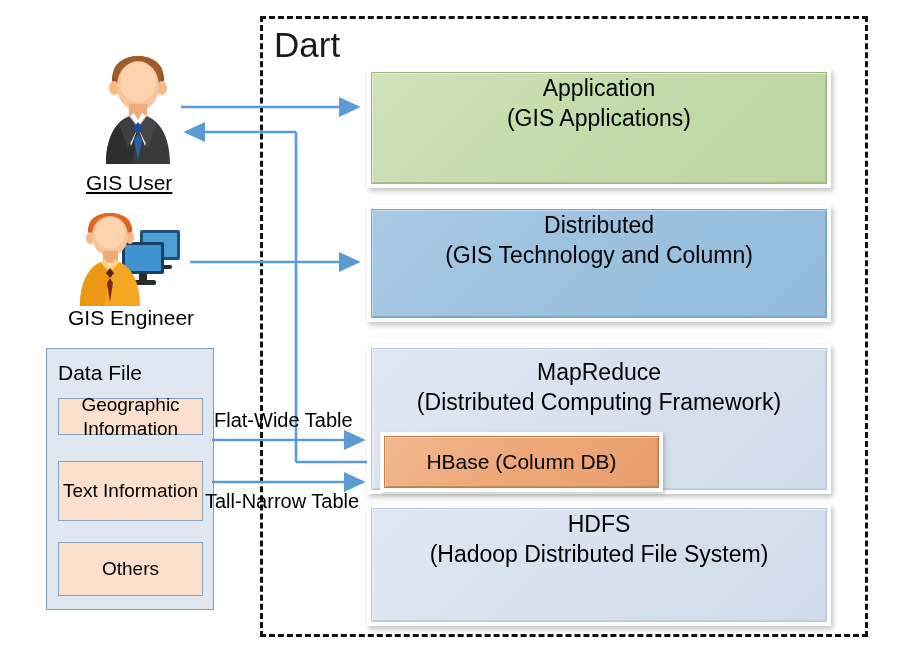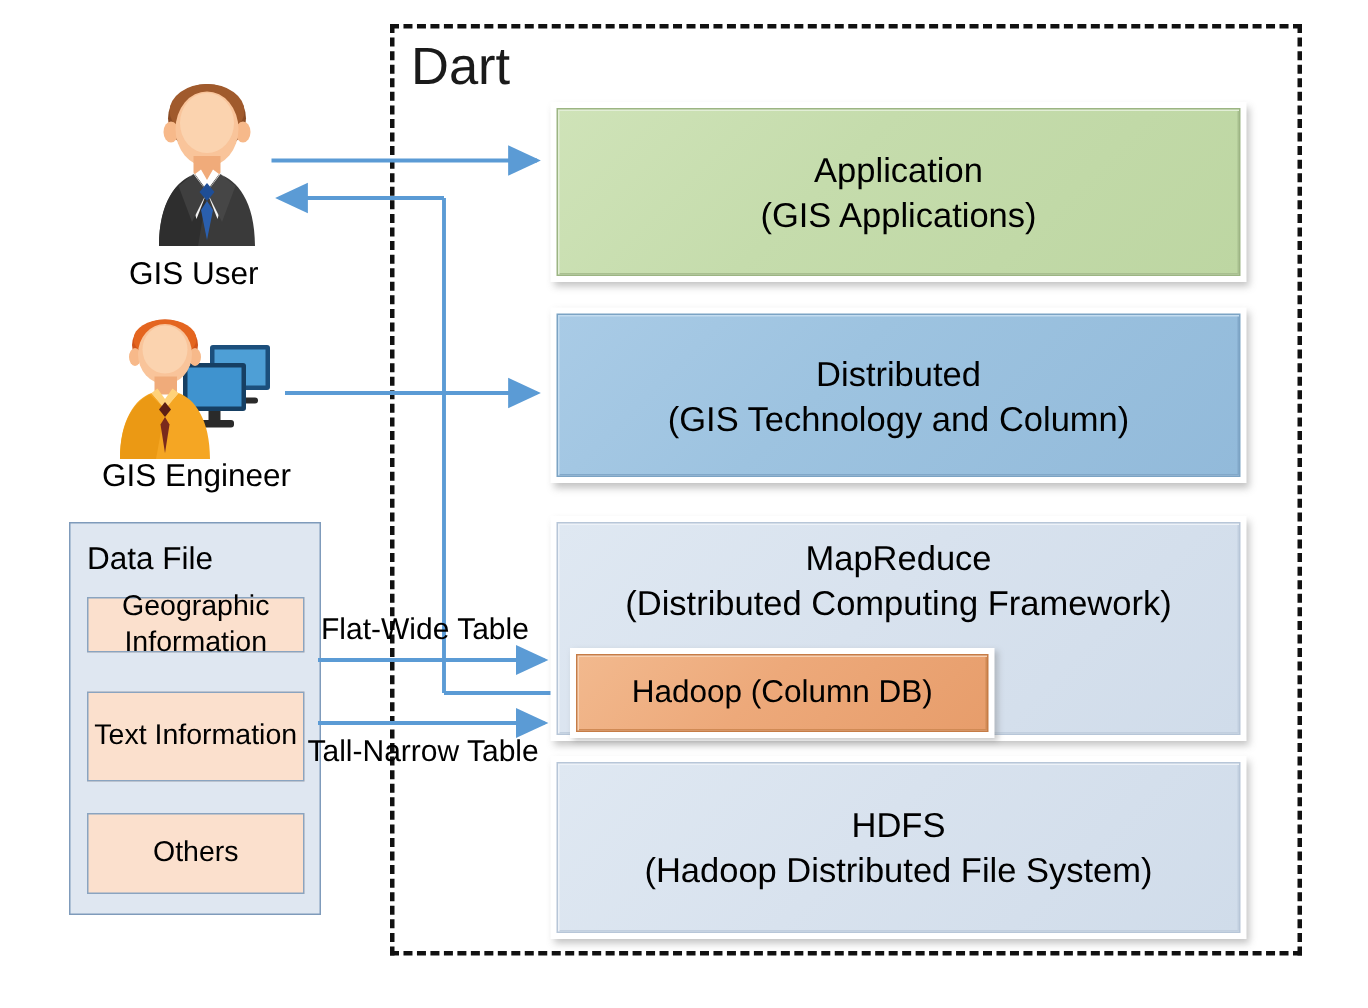--- a/index.html
+++ b/index.html
@@ -51,21 +51,20 @@
     padding: 4px;
     box-shadow: 2px 3px 5px rgba(120,120,120,0.45);
   }
   .layer-body {
     width: 100%;
     height: 100%;
     box-sizing: border-box;
     display: flex;
     flex-direction: column;
     align-items: center;
-    justify-content: center;
     text-align: center;
     position: relative;
   }
   .layer-title {
     font-size: 23px;
     line-height: 30px;
     white-space: nowrap;
   }
   .layer-sub {
     font-size: 23px;
@@ -171,21 +170,21 @@
   .df-3 { top: 542px; height: 54px; }
 
   
   .actor-label {
     position: absolute;
     font-size: 21px;
     line-height: 26px;
     white-space: nowrap;
     text-align: center;
   }
-  .lbl-user { left: 86px; top: 170px; }
+  .lbl-user { left: 86px; top: 170px; text-decoration: underline; }
   .lbl-eng  { left: 68px; top: 305px; }
 
   
   .edge-label {
     position: absolute;
     font-size: 20px;
     line-height: 24px;
     white-space: nowrap;
     background: transparent;
   }
@@ -317,21 +316,21 @@
       <div class="layer-title">Distributed</div>
       <div class="layer-sub">(GIS Technology and Column)</div>
     </div>
   </div>
 
   <div class="layer-frame f-mr">
     <div class="layer-body b-mr">
       <div class="layer-title">MapReduce</div>
       <div class="layer-sub">(Distributed Computing Framework)</div>
       <div class="f-hbase">
-        <div class="b-hbase">Hadoop (Column DB)</div>
+        <div class="b-hbase">HBase (Column DB)</div>
       </div>
     </div>
   </div>
 
   <div class="layer-frame f-hdfs">
     <div class="layer-body b-hdfs">
       <div class="layer-title">HDFS</div>
       <div class="layer-sub">(Hadoop Distributed File System)</div>
     </div>
   </div>

